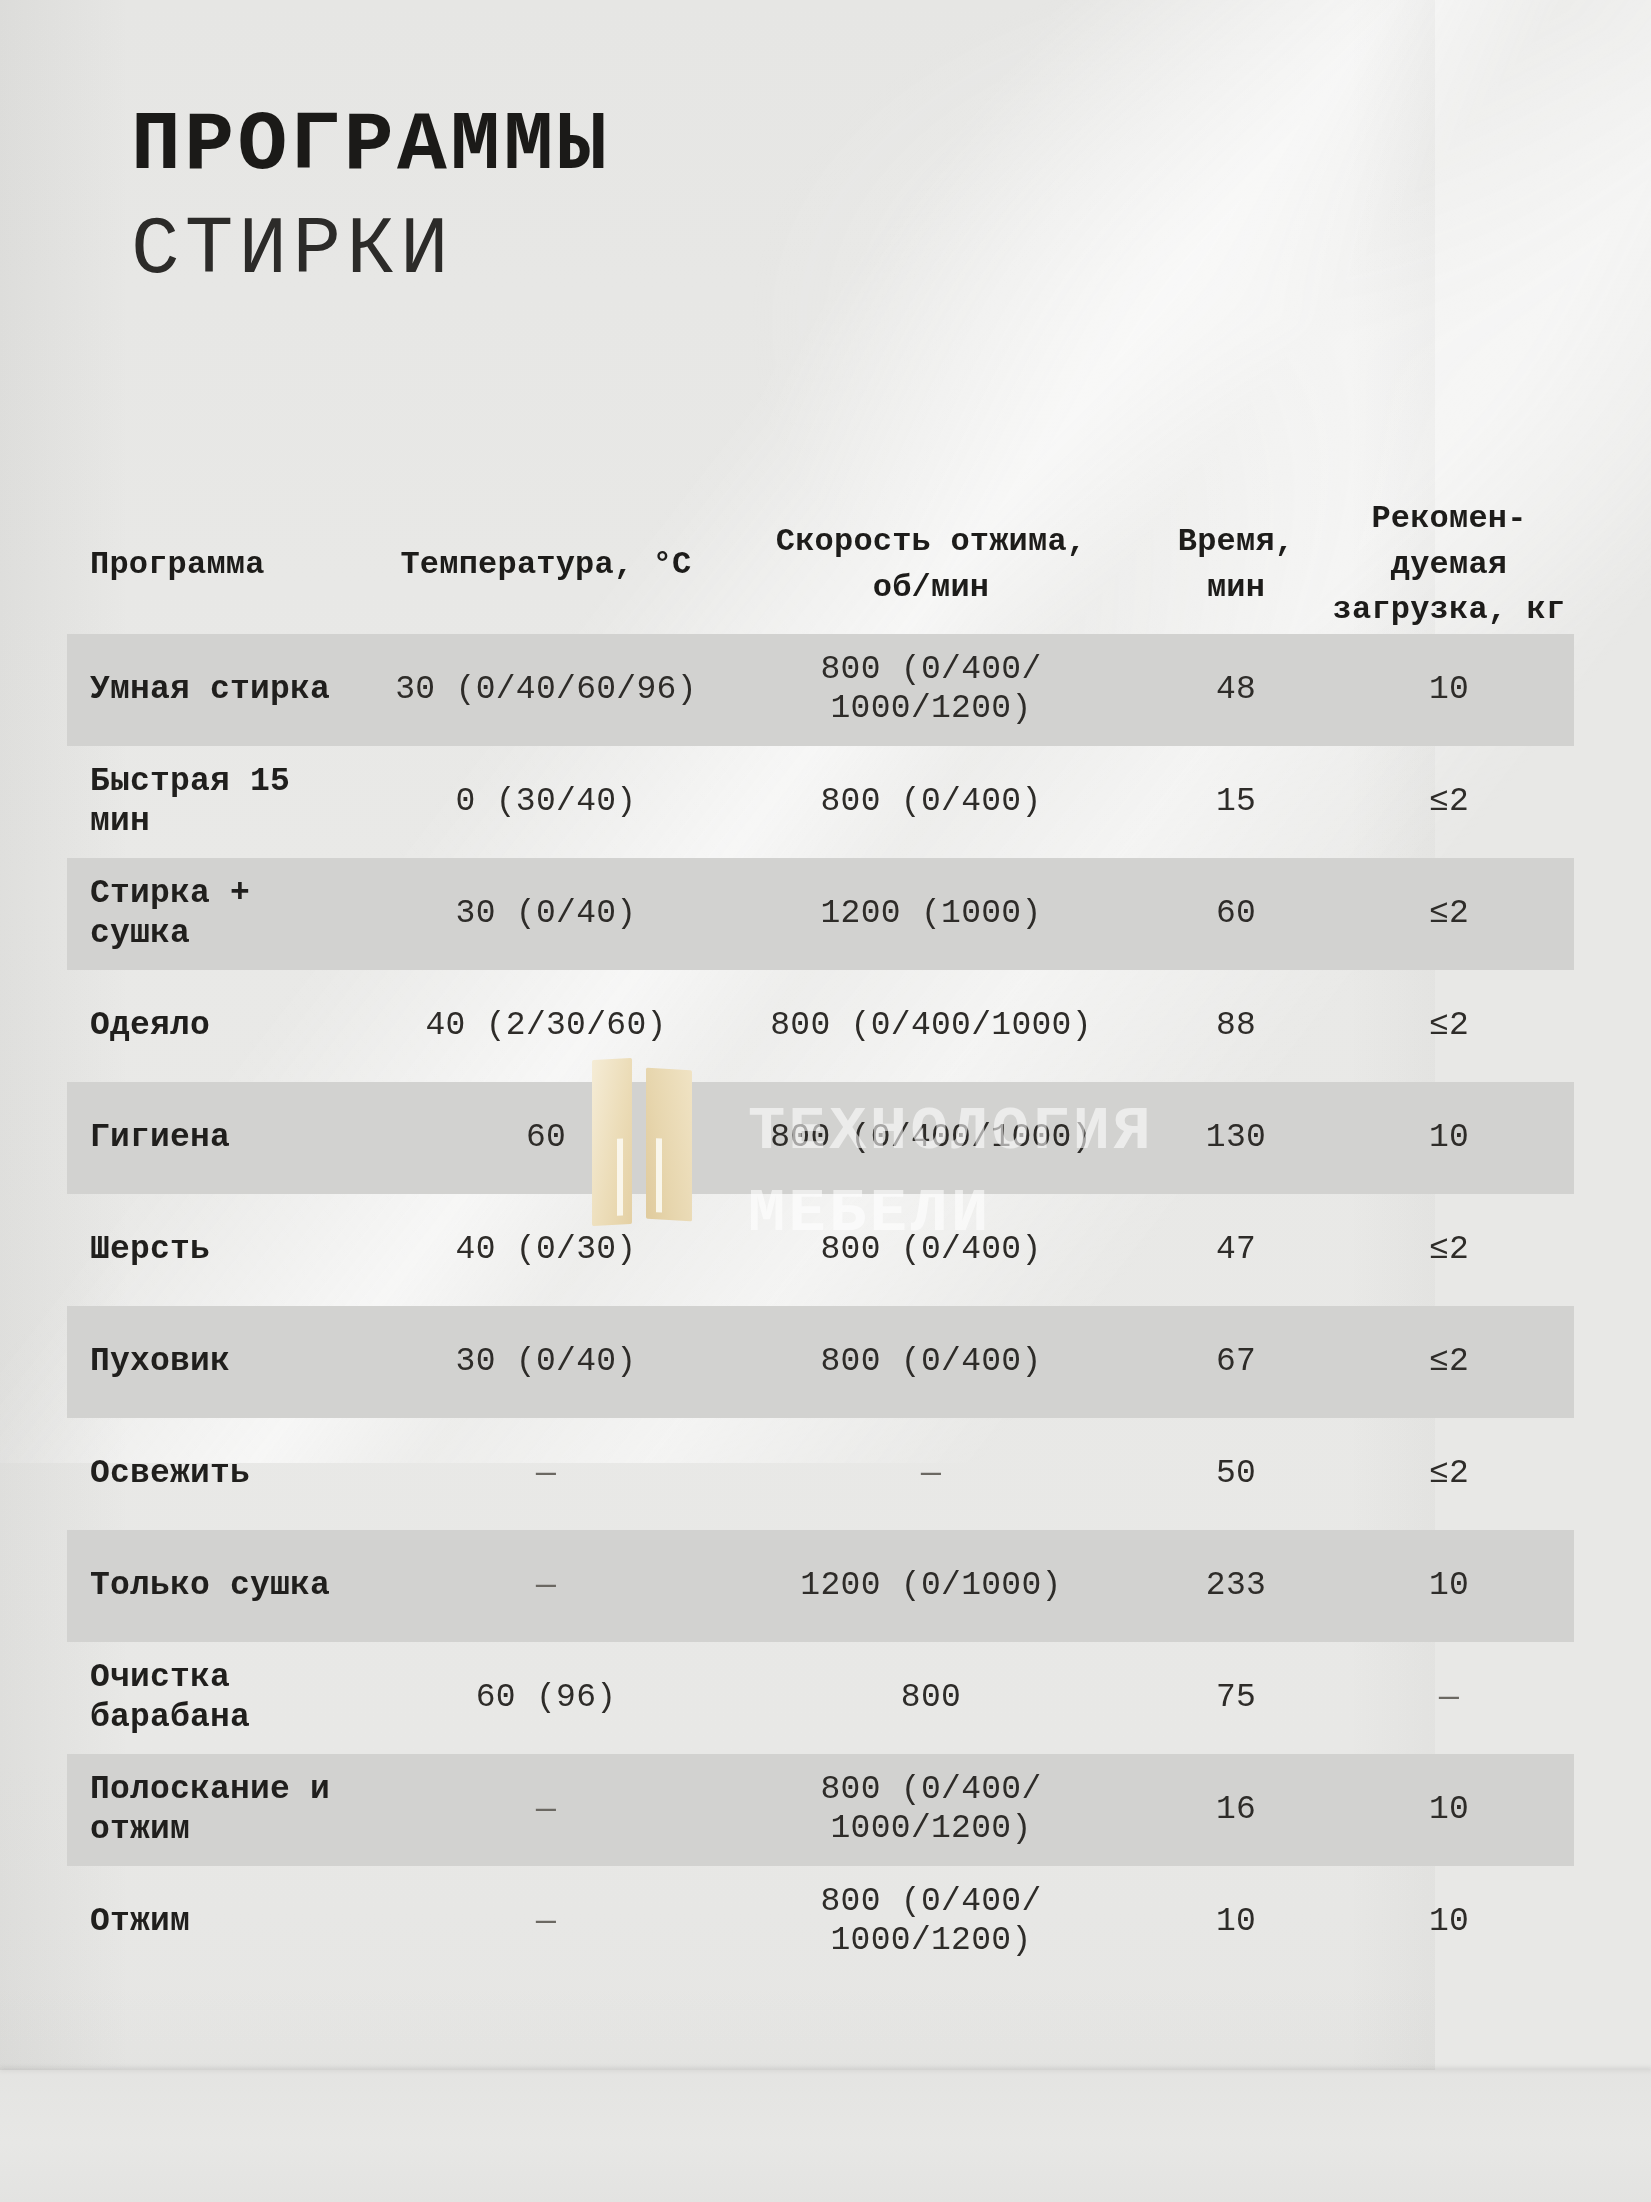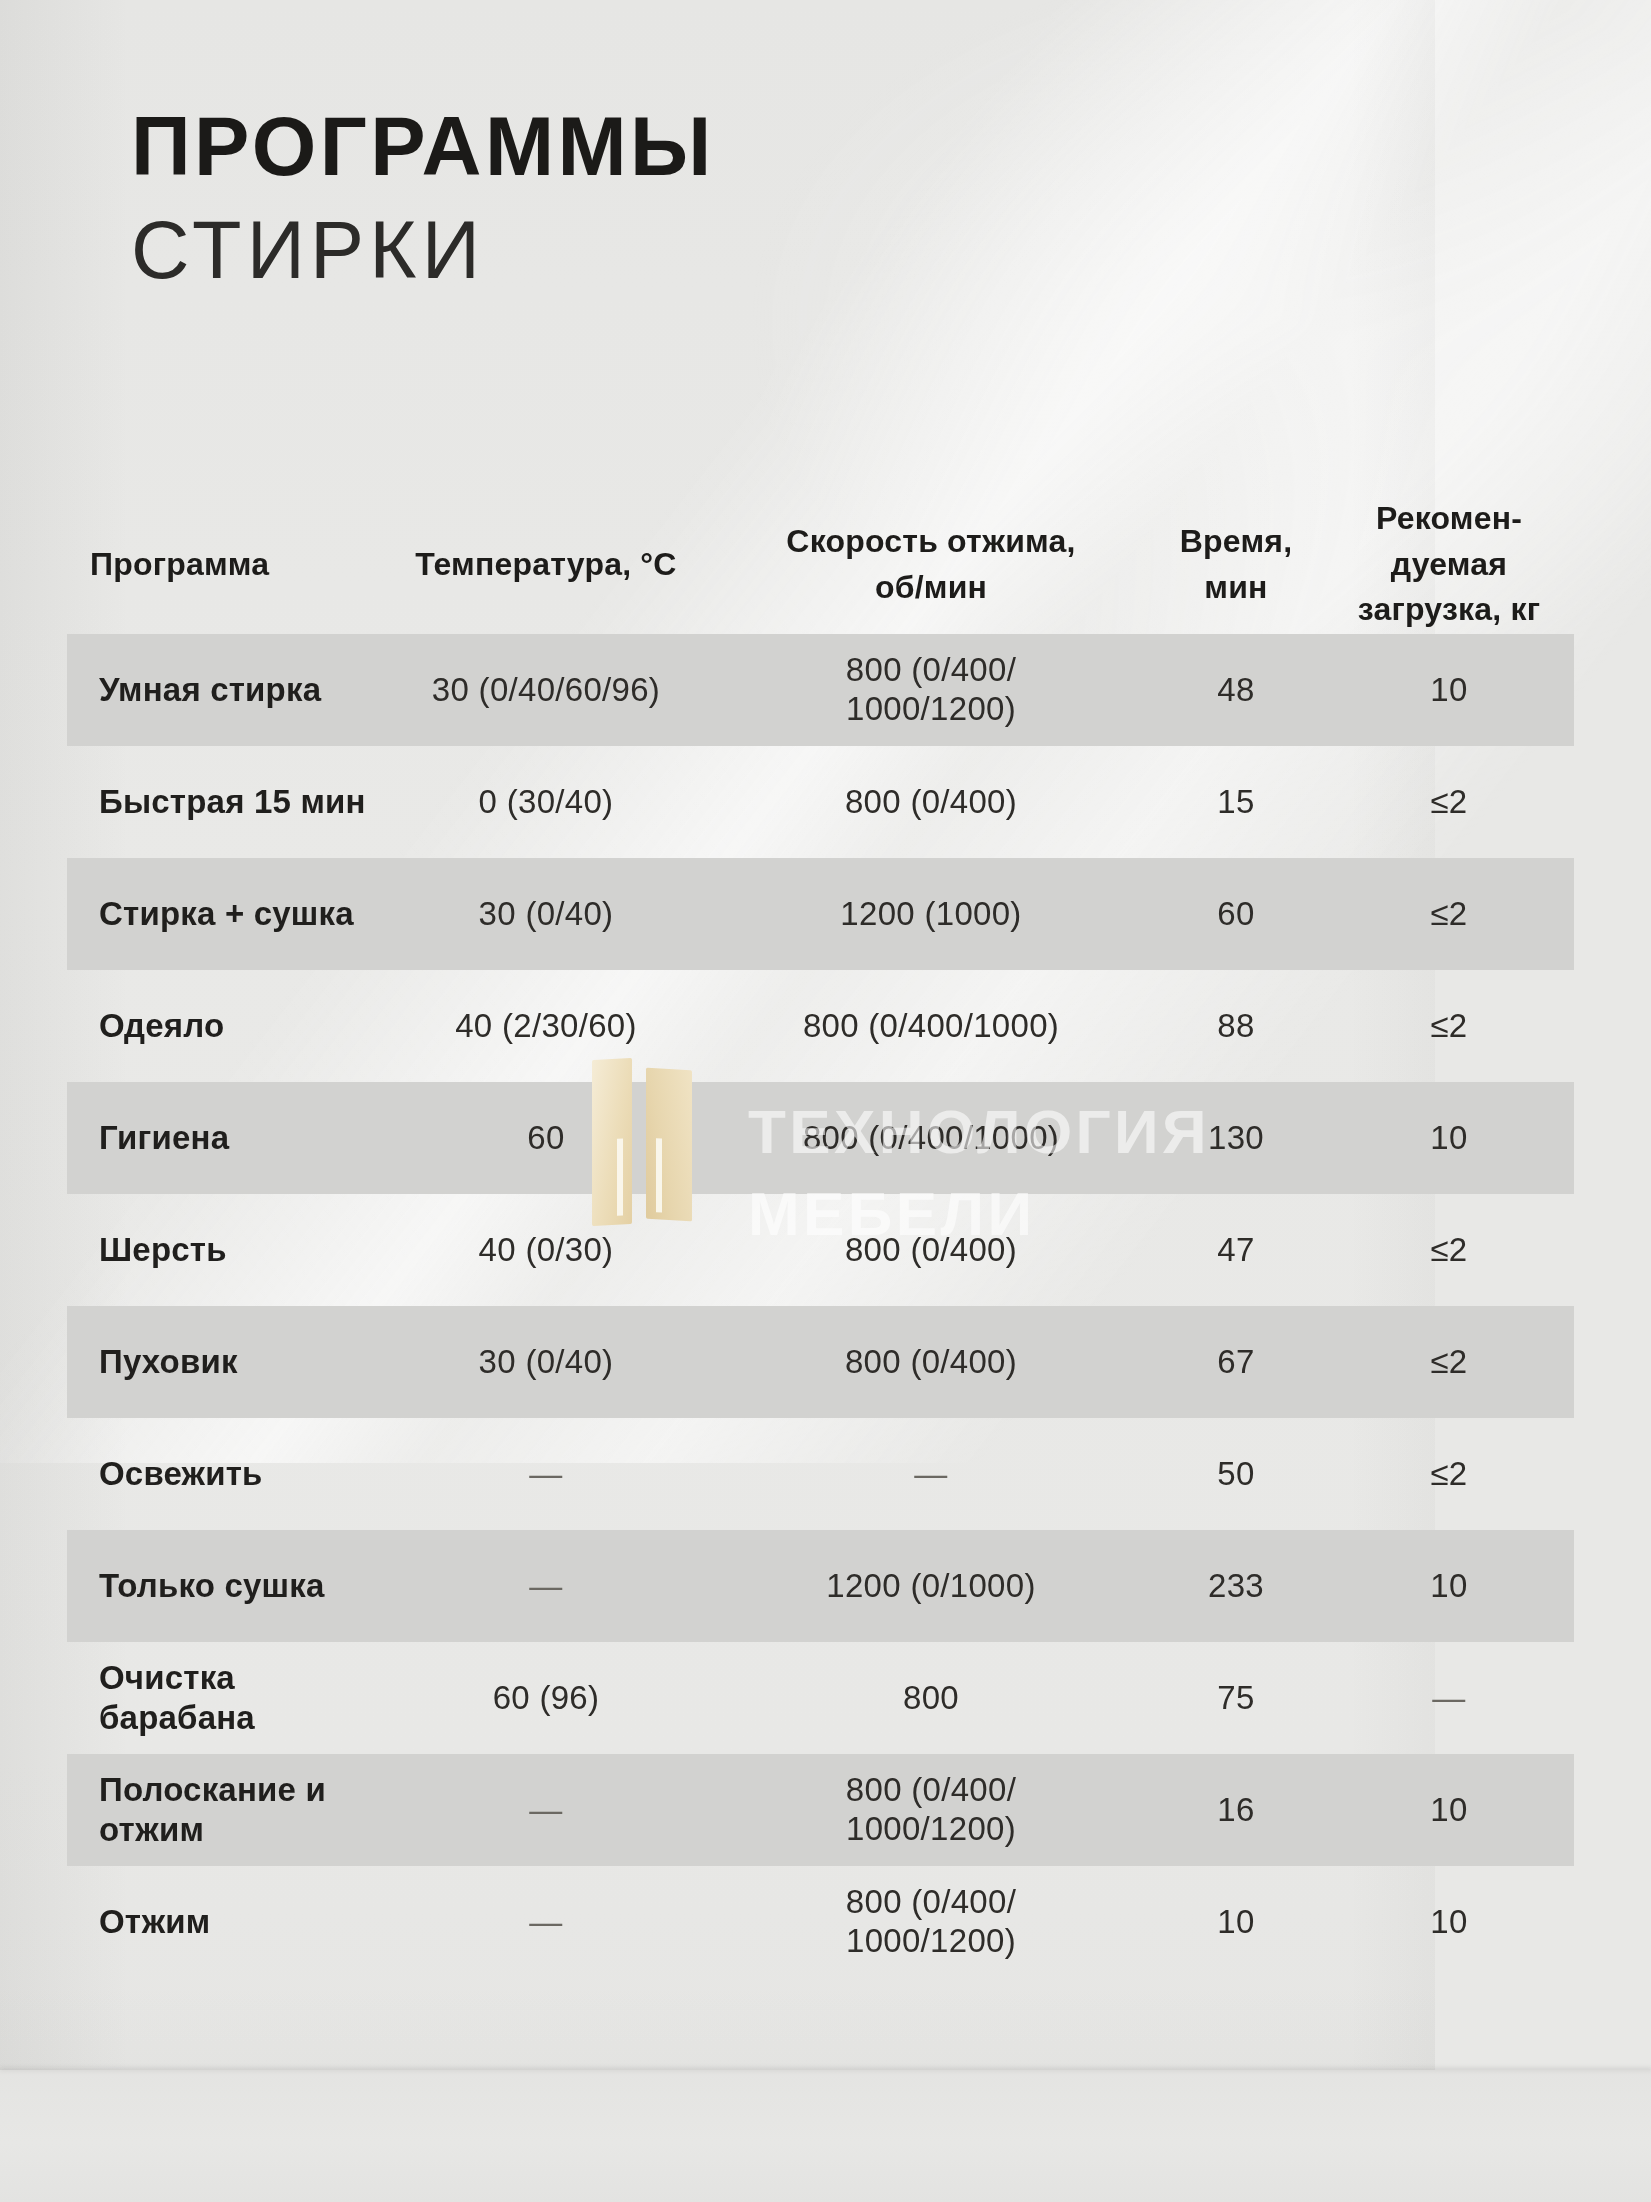--- a/index.html
+++ b/index.html
@@ -4,20 +4,21 @@
 <style>
   html,body{margin:0;padding:0;}
   body{
     width:1652px;height:2203px;overflow:hidden;
     font-family:"Liberation Sans","DejaVu Sans",sans-serif;
     background:#e8e8e6;
   }
   .canvas{
     position:relative;width:1435px;height:2203px;
     background:linear-gradient(180deg,#e6e6e4 0%,#e9e9e7 40%,#e8e8e6 80%,#e5e5e3 100%);
+    font-family:Liberation Mono, monospace;
   }
   
   .streaks{
     position:absolute;left:0;top:0;width:1652px;height:1463px;pointer-events:none;
     background:
       linear-gradient(128deg,rgba(255,255,255,0) 38%,rgba(255,255,255,.75) 50%,rgba(255,255,255,.25) 56%,rgba(255,255,255,.6) 64%,rgba(255,255,255,0) 76%),
       radial-gradient(774px 516px at 78% 22%,rgba(255,255,255,.55),rgba(255,255,255,0) 70%);
     opacity:.85;
   }
   .vignette{
@@ -62,21 +63,21 @@
     text-align:center;white-space:pre-line;letter-spacing:0.2px;
   }
   .hcell.first{text-align:left;padding-left:23px;}
   .trow{height:112px;}
   .trow.shaded{background:#d2d2d0;}
   .cell{
     font-size:33px;font-weight:400;color:#2e2c29;line-height:1.18;
     text-align:center;white-space:pre-line;letter-spacing:0.3px;
   }
   .cell.c-program{
-    text-align:left;padding-left:32px;font-weight:700;color:#201f1d;
+    text-align:left;padding-left:23px;font-weight:700;color:#201f1d;
     letter-spacing:0.2px;line-height:1.22;padding-right:8.6px;
   }
   .cell.dash{color:#6b6862;font-weight:400;}
 
   
   .watermark{position:absolute;left:592px;top:1055px;pointer-events:none;}
   .logo{position:relative;width:105px;height:176px;}
   .panel{position:absolute;border-radius:1.7px;}
   .panel-l{
     left:0;top:4.3px;width:40px;height:166px;

